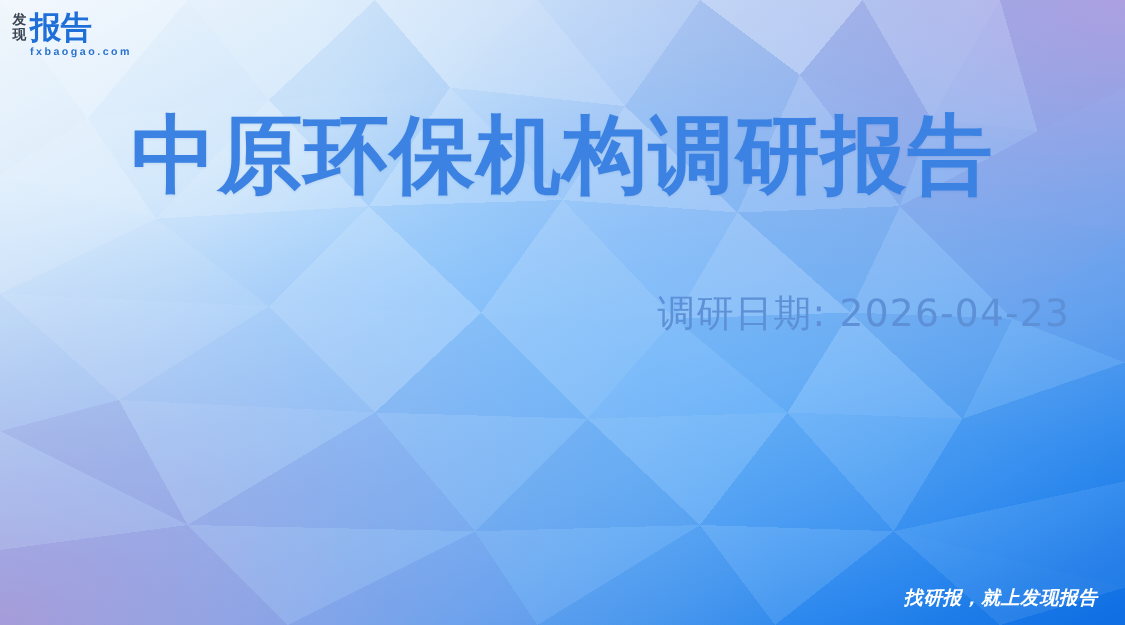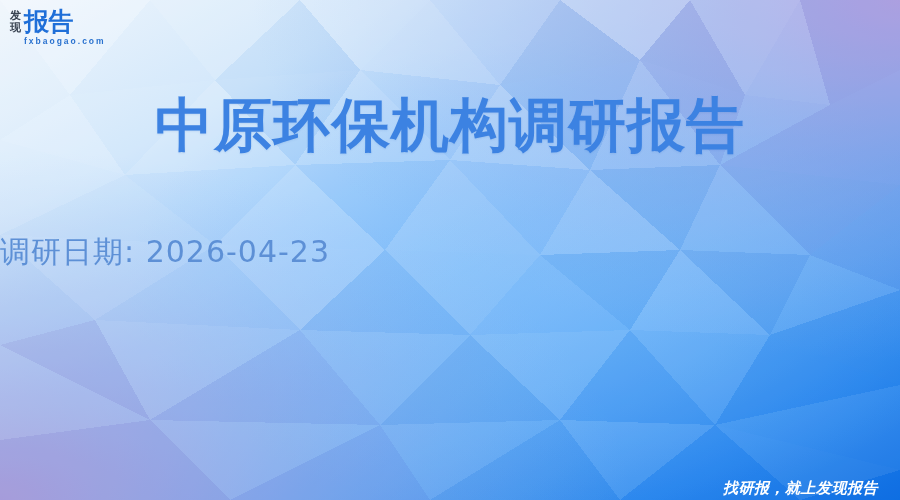--- a/index.html
+++ b/index.html
@@ -69,47 +69,47 @@
     letter-spacing: 2.0px;
     font-family: Liberation Sans, sans-serif;
   }
   
   .title {
     position: absolute;
     left: 0;
     top: 92px;
     width: 900px;
     text-align: center;
-    font-size: 58px;
+    font-size: 68px;
     line-height: 66px;
     font-weight: 700;
     color: #3c82e2;
     letter-spacing: 1px;
     font-family: "DejaVu Sans", sans-serif;
     text-shadow: 0 1px 2px rgba(30,90,180,0.12);
   }
   
   .subtitle {
     position: absolute;
     left: 0;
     top: 232px;
     width: 856px;
-    text-align: left;
+    text-align: right;
     font-size: 30px;
     line-height: 40px;
     font-weight: 400;
     color: #5d90d6;
     letter-spacing: 1px;
     font-family: "DejaVu Sans", sans-serif;
   }
   
   .tagline {
     position: absolute;
     right: 22px;
-    bottom: 2px;
+    bottom: 12px;
     font-size: 15px;
     line-height: 20px;
     font-weight: 700;
     font-style: italic;
     color: #ffffff;
     letter-spacing: 0.5px;
     font-family: "DejaVu Sans", sans-serif;
     white-space: nowrap;
   }
 </style>

